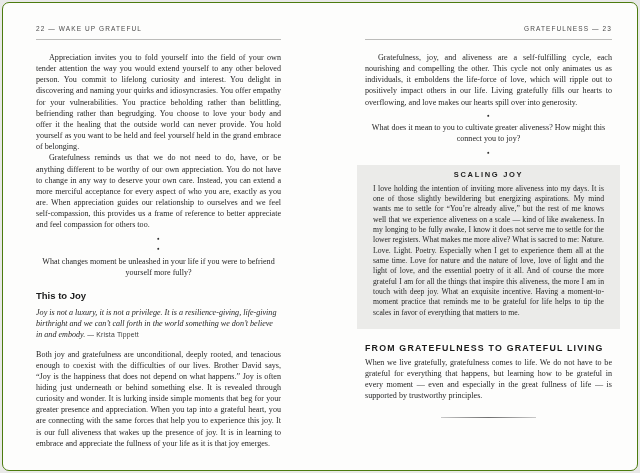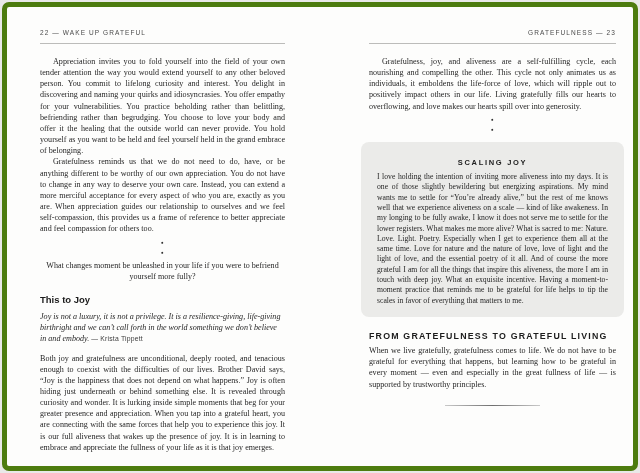--- a/index.html
+++ b/index.html
@@ -8,21 +8,21 @@
     width: 640px;
     height: 473px;
     background: #e9e9e8;
     font-family: "Liberation Serif", serif;
     overflow: hidden;
   }
   .card {
     position: absolute;
     left: 2px; top: 2px; right: 2px; bottom: 2px;
     background: #fdfdfc;
-    border: 5px solid #4d7c0f;
+    border: 1px solid #4d7c0f;
     border-radius: 7px;
     overflow: hidden;
   }
   .page {
     position: absolute;
     top: 0;
     height: 100%;
   }
   .page.left  { left: 33px;  width: 245px; }
   .page.right { left: 362px; width: 247px; }
@@ -85,22 +85,21 @@
     font-style: normal;
     font-family: "Liberation Sans", sans-serif;
     font-size: 6.8px;
     color: #3d3d3d;
     letter-spacing: 0.2px;
   }
 
   .callout {
     background: #ebebe9;
     margin: 9px -8px 0 -8px;
-    padding: 16px 16px 11px 16px;
-    border-radius: 8px;
+    padding: 5px 16px 11px 16px;
   }
   .callout-title {
     font-family: "Liberation Sans", sans-serif;
     font-weight: bold;
     font-size: 7.5px;
     letter-spacing: 1.7px;
     text-align: center;
     color: #222222;
     margin-bottom: 5px;
   }
@@ -146,20 +145,21 @@
       <p class="body">Both joy and gratefulness are unconditional, deeply rooted, and tenacious enough to coexist with the difficulties of our lives. Brother David says, “Joy is the happiness that does not depend on what happens.” Joy is often hiding just underneath or behind something else. It is revealed through curiosity and wonder. It is lurking inside simple moments that beg for your greater presence and appreciation. When you tap into a grateful heart, you are connecting with the same forces that help you to experience this joy. It is our full aliveness that wakes up the presence of joy. It is in learning to embrace and appreciate the fullness of your life as it is that joy emerges.</p>
     </div>
   </div>
 
   <div class="page right">
     <div class="running-head right-align">GRATEFULNESS — 23</div>
     <hr class="head-rule">
     <div class="content">
       <p class="body indent">Gratefulness, joy, and aliveness are a self-fulfilling cycle, each nourishing and compelling the other. This cycle not only animates us as individuals, it emboldens the life-force of love, which will ripple out to positively impact others in our life. Living gratefully fills our hearts to overflowing, and love makes our hearts spill over into generosity.</p>
       <div class="bullet">●</div>
+      <p class="question">What does it mean to you to cultivate greater aliveness? How might this connect you to joy?</p>
       <div class="bullet">●</div>
       <div class="callout">
         <div class="callout-title">SCALING JOY</div>
         <p class="callout-body">I love holding the intention of inviting more aliveness into my days. It is one of those slightly bewildering but energizing aspirations. My mind wants me to settle for “You’re already alive,” but the rest of me knows well that we experience aliveness on a scale — kind of like awakeness. In my longing to be fully awake, I know it does not serve me to settle for the lower registers. What makes me more alive? What is sacred to me: Nature. Love. Light. Poetry. Especially when I get to experience them all at the same time. Love for nature and the nature of love, love of light and the light of love, and the essential poetry of it all. And of course the more grateful I am for all the things that inspire this aliveness, the more I am in touch with deep joy. What an exquisite incentive. Having a moment-to-moment practice that reminds me to be grateful for life helps to tip the scales in favor of everything that matters to me.</p>
       </div>
       <h4 class="section-head">FROM GRATEFULNESS TO GRATEFUL LIVING</h4>
       <p class="body">When we live gratefully, gratefulness comes to life. We do not have to be grateful for everything that happens, but learning how to be grateful in every moment — even and especially in the great fullness of life — is supported by trustworthy principles.</p>
       <div class="end-rule"></div>
     </div>
   </div>

